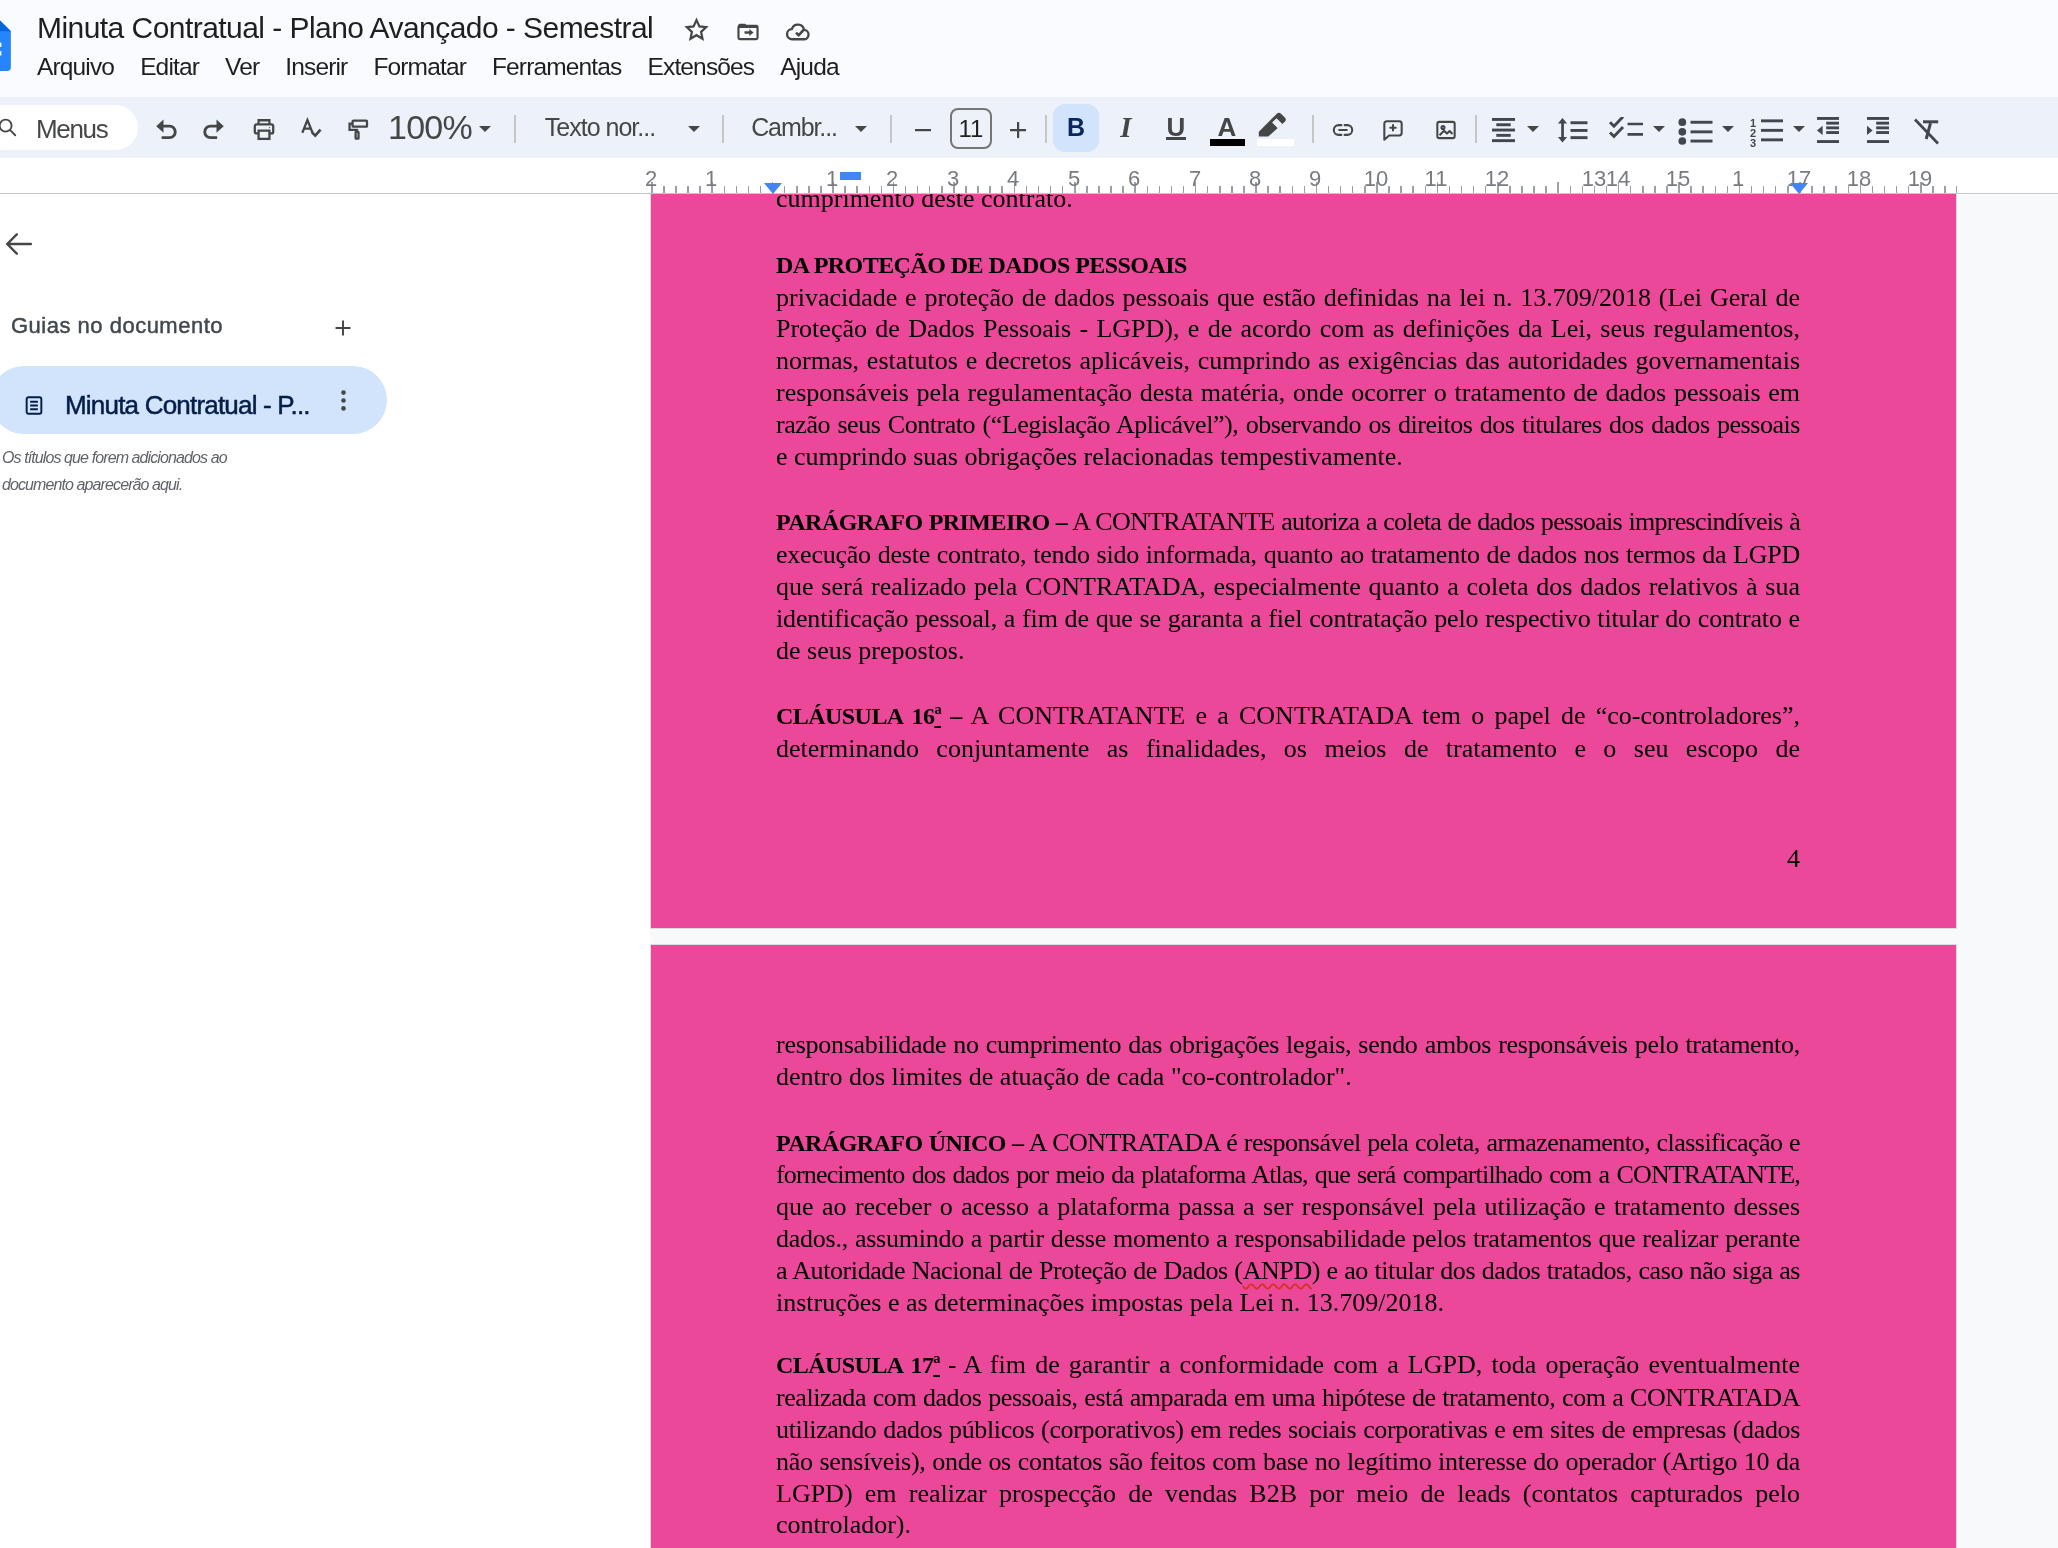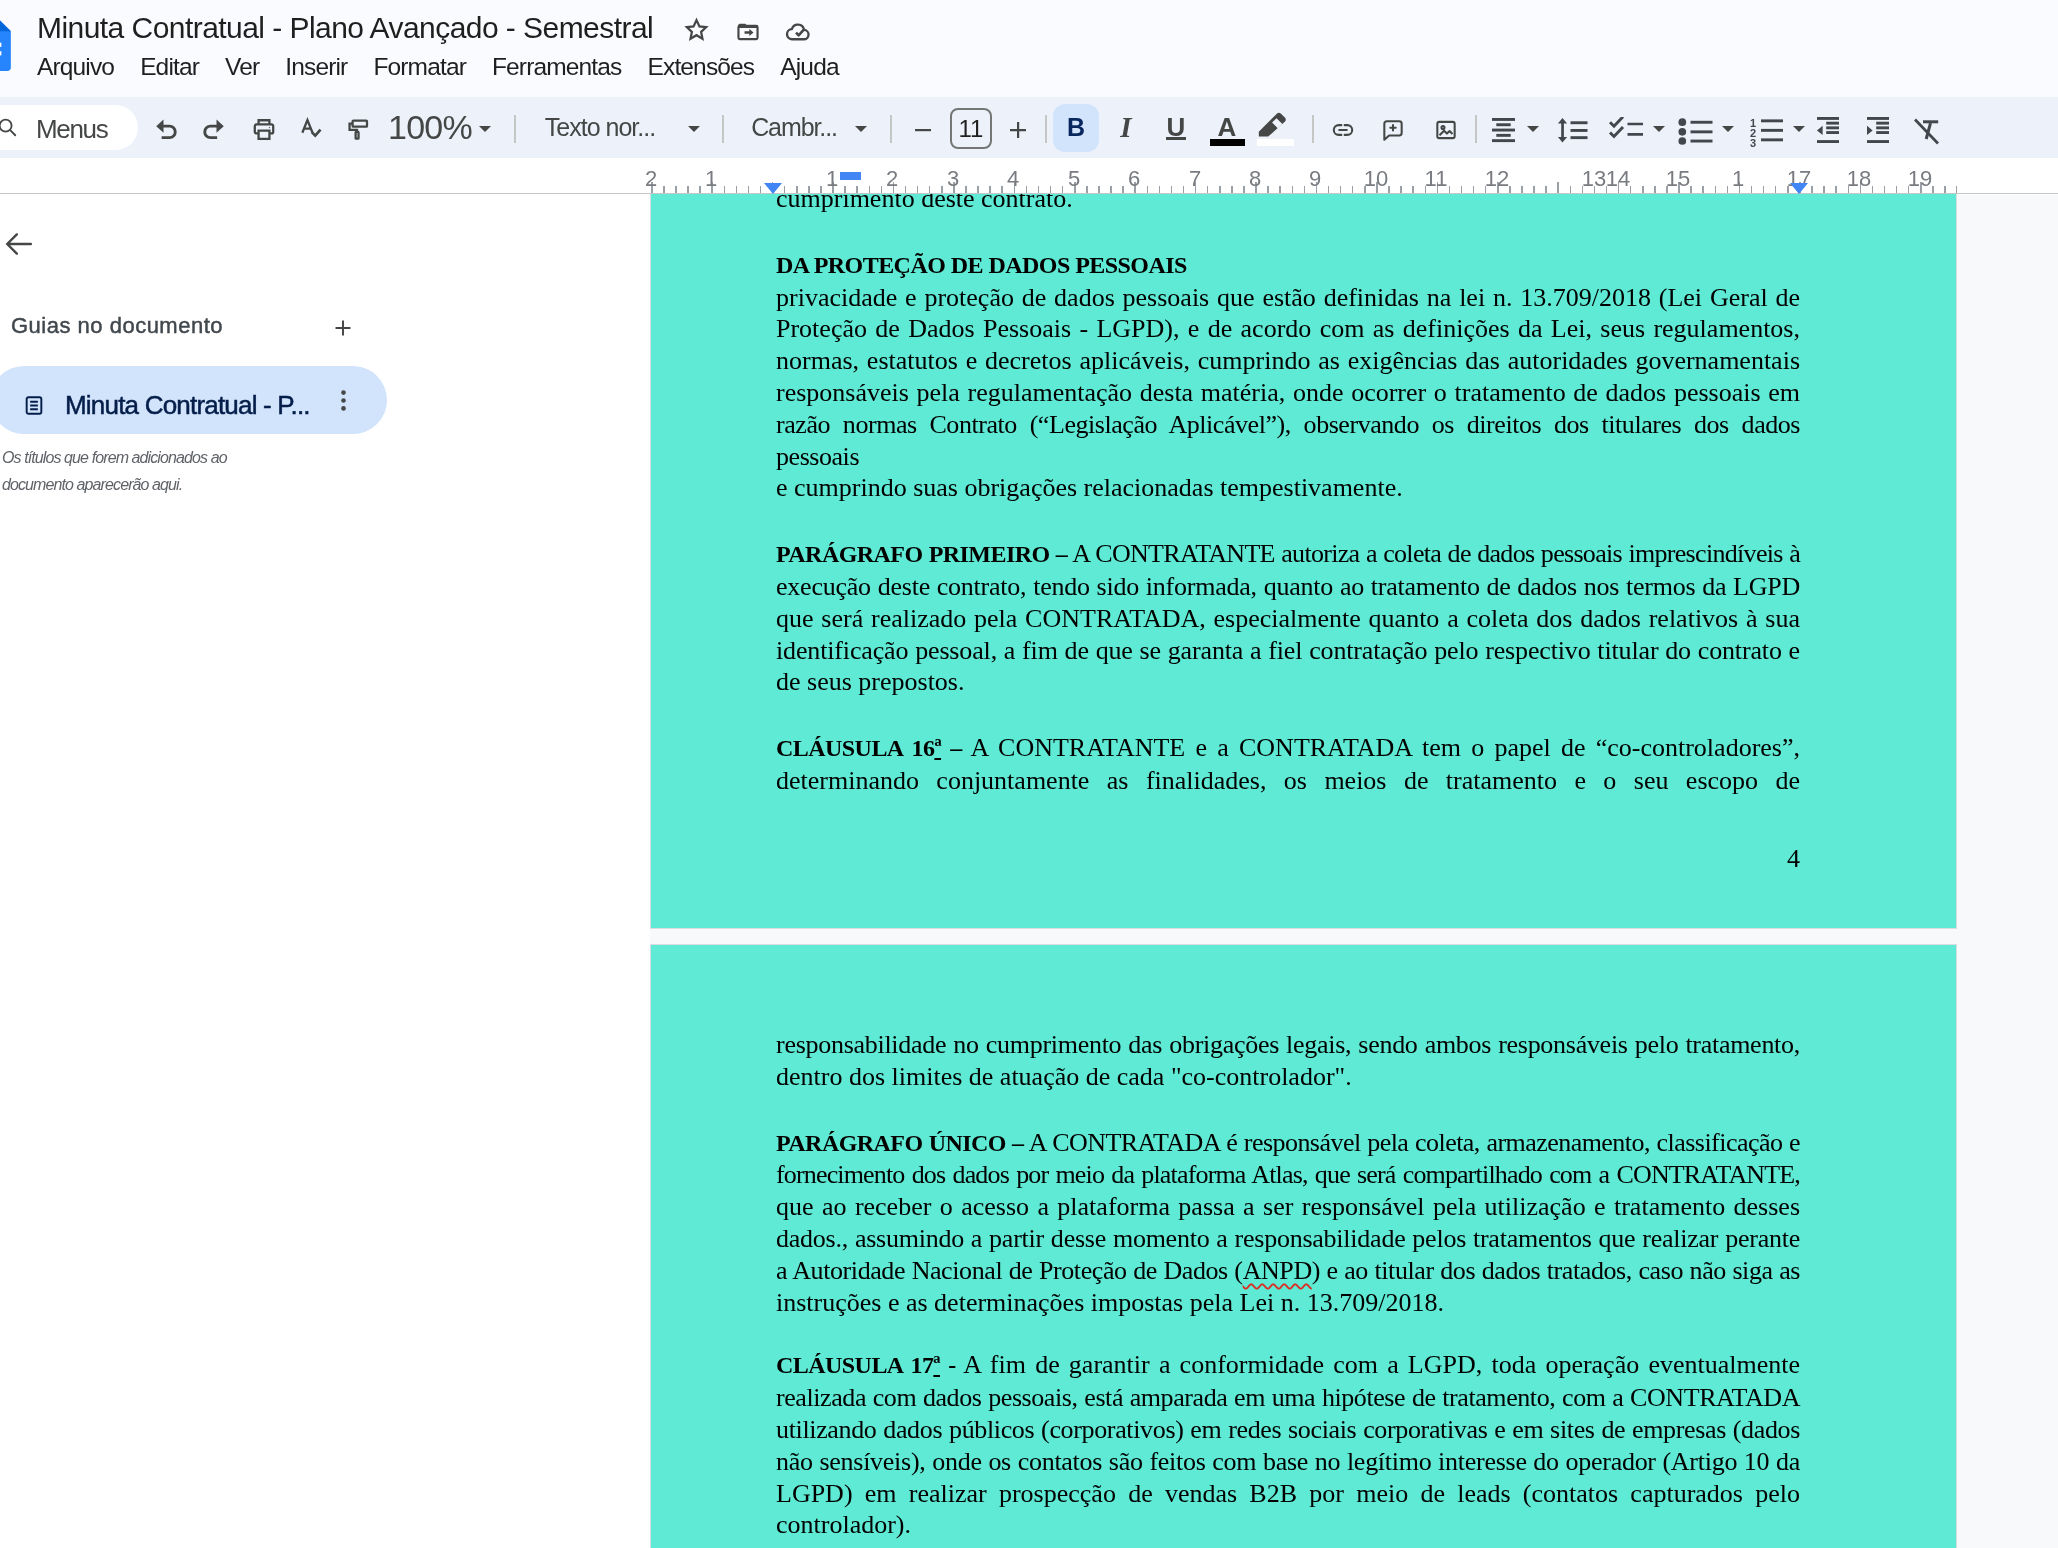--- a/index.html
+++ b/index.html
@@ -1,20 +1,20 @@
 <!DOCTYPE html>
 <html><head>
 <meta charset="utf-8">
 <style>
   html,body{margin:0;padding:0;}
   body{width:2058px;height:1548px;overflow:hidden;background:#fff;position:relative;font-family:"Liberation Sans",sans-serif;}
   .abs{position:absolute;}
   
   #canvasbg{position:absolute;left:650px;top:195px;width:1408px;height:1353px;background:#f8f9fa;z-index:1;}
-  .page{position:absolute;background:#5eead4;border:1px solid #d9dce1;width:1305px;left:650px;z-index:2;}
+  .page{position:absolute;background:#ec4899;border:1px solid #d9dce1;width:1305px;left:650px;z-index:2;}
   #page1{top:98px;height:829px;}
   #page2{top:944px;height:640px;border-bottom:none;}
   #header{position:absolute;left:0;top:0;width:2058px;height:97px;background:#fafbfe;z-index:30;}
   #toolbar{position:absolute;left:0;top:97px;width:2058px;height:61px;background:#edf2fa;z-index:30;}
   #rulerstrip{position:absolute;left:0;top:158px;width:2058px;height:36px;background:#fff;border-bottom:1px solid #c4c7c5;z-index:30;box-sizing:border-box;}
   
   .doc{font-family:"Liberation Serif",serif;font-size:26px;color:#000;}
   .doc b{font-size:24px;letter-spacing:-0.55px;}
   .content{padding:84px 156px 0 125px;}
   .ln{line-height:31.8px;text-align:justify;text-align-last:justify;white-space:normal;}
@@ -47,21 +47,21 @@
 
 <div class="page" id="page1">
  <div class="doc content">
   <div class="ln lnl">cumprimento deste contrato.</div>
   <div class="sp"></div>
   <div class="ln lnl"><b>DA PROTEÇÃO DE DADOS PESSOAIS</b></div>
   <div class="ln">privacidade e proteção de dados pessoais que estão definidas na lei n. 13.709/2018 (Lei Geral de</div>
   <div class="ln">Proteção de Dados Pessoais - LGPD), e de acordo com as definições da Lei, seus regulamentos,</div>
   <div class="ln">normas, estatutos e decretos aplicáveis, cumprindo as exigências das autoridades governamentais</div>
   <div class="ln">responsáveis pela regulamentação desta matéria, onde ocorrer o tratamento de dados pessoais em</div>
-  <div class="ln" style="letter-spacing:-0.45px">razão normas Contrato (“Legislação Aplicável”), observando os direitos dos titulares dos dados pessoais</div>
+  <div class="ln" style="letter-spacing:-0.45px">razão seus Contrato (“Legislação Aplicável”), observando os direitos dos titulares dos dados pessoais</div>
   <div class="ln lnl">e cumprindo suas obrigações relacionadas tempestivamente.</div>
   <div class="sp"></div>
   <div class="ln" style="letter-spacing:-0.69px"><b>PARÁGRAFO PRIMEIRO –</b> A CONTRATANTE autoriza a coleta de dados pessoais imprescindíveis à</div>
   <div class="ln" style="letter-spacing:-0.23px">execução deste contrato, tendo sido informada, quanto ao tratamento de dados nos termos da LGPD</div>
   <div class="ln">que será realizado pela CONTRATADA, especialmente quanto a coleta dos dados relativos à sua</div>
   <div class="ln" style="letter-spacing:-0.15px">identificação pessoal, a fim de que se garanta a fiel contratação pelo respectivo titular do contrato e</div>
   <div class="ln lnl">de seus prepostos.</div>
   <div class="sp"></div>
   <div class="ln"><b>CLÁUSULA 16<u class="ord">ª</u> –</b> A CONTRATANTE e a CONTRATADA tem o papel de “co-controladores”,</div>
   <div class="ln">determinando conjuntamente as finalidades, os meios de tratamento e o seu escopo de</div>

